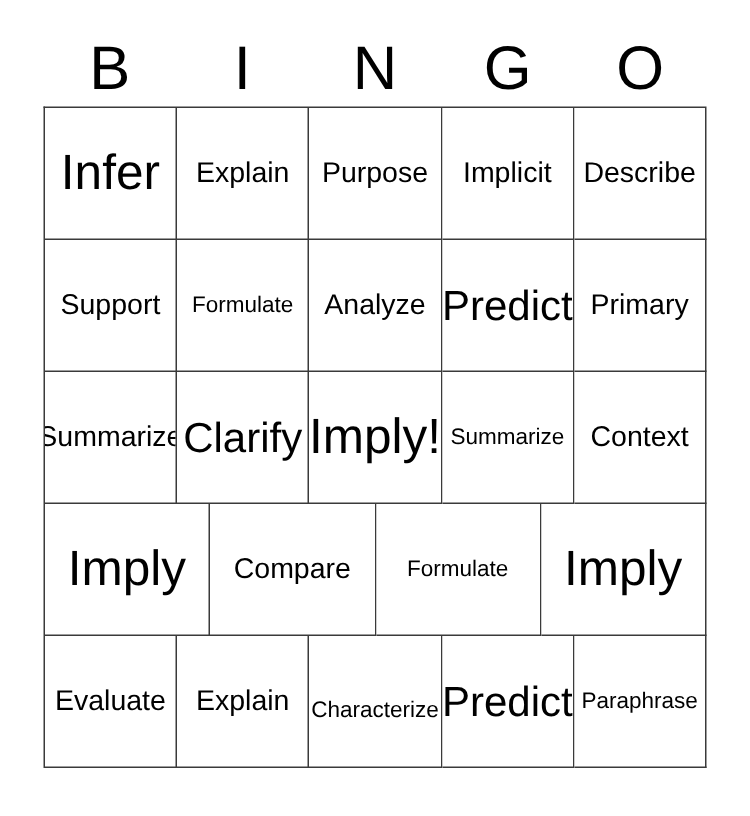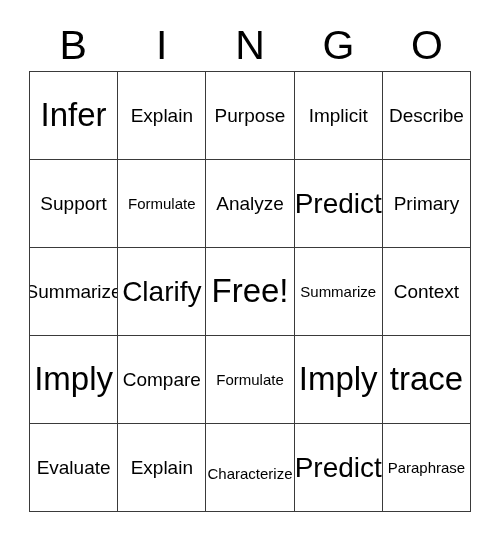--- a/index.html
+++ b/index.html
@@ -132,21 +132,21 @@
     </div>
 
     <div class="grid-row">
       <div class="cell">
           <span class="cell-text fs-md">Summarize</span>
         </div>
       <div class="cell">
           <span class="cell-text fs-xl">Clarify</span>
         </div>
       <div class="cell">
-          <span class="cell-text fs-xxl">Free!</span>
+          <span class="cell-text fs-xxl">Imply!</span>
         </div>
       <div class="cell">
           <span class="cell-text fs-sm">Summarize</span>
         </div>
       <div class="cell">
           <span class="cell-text fs-lg">Context</span>
         </div>
     </div>
 
     <div class="grid-row">
@@ -154,23 +154,20 @@
           <span class="cell-text fs-xxl">Imply</span>
         </div>
       <div class="cell">
           <span class="cell-text fs-md">Compare</span>
         </div>
       <div class="cell">
           <span class="cell-text fs-sm">Formulate</span>
         </div>
       <div class="cell">
           <span class="cell-text fs-xxl">Imply</span>
-        </div>
-      <div class="cell">
-          <span class="cell-text fs-xxl">trace</span>
         </div>
     </div>
 
     <div class="grid-row">
       <div class="cell">
           <span class="cell-text fs-lg">Evaluate</span>
         </div>
       <div class="cell">
           <span class="cell-text fs-lg">Explain</span>
         </div>

